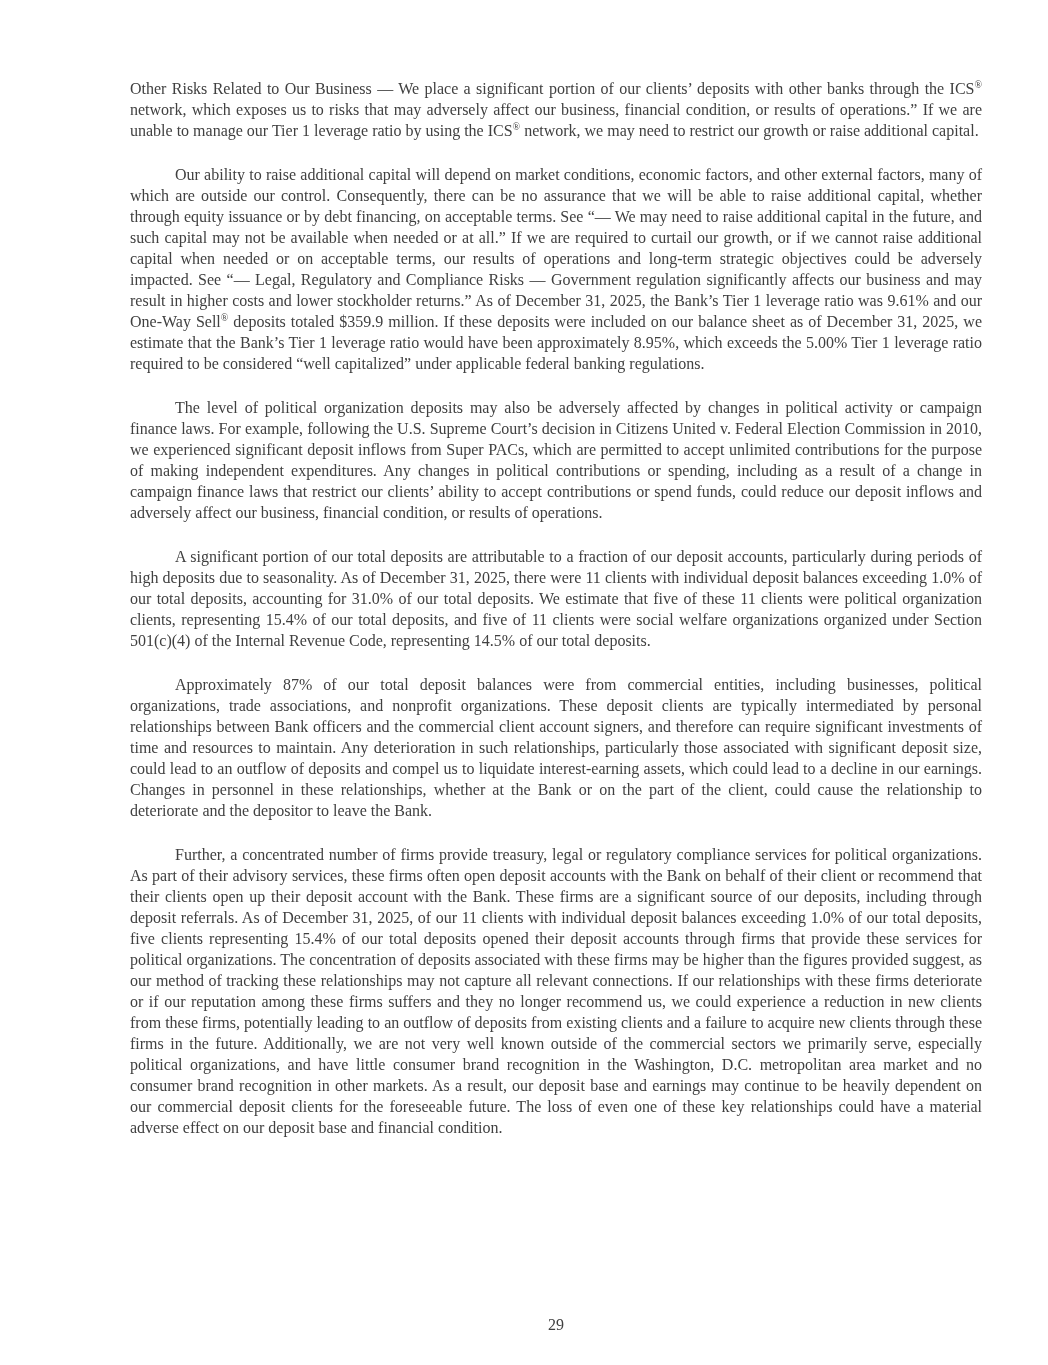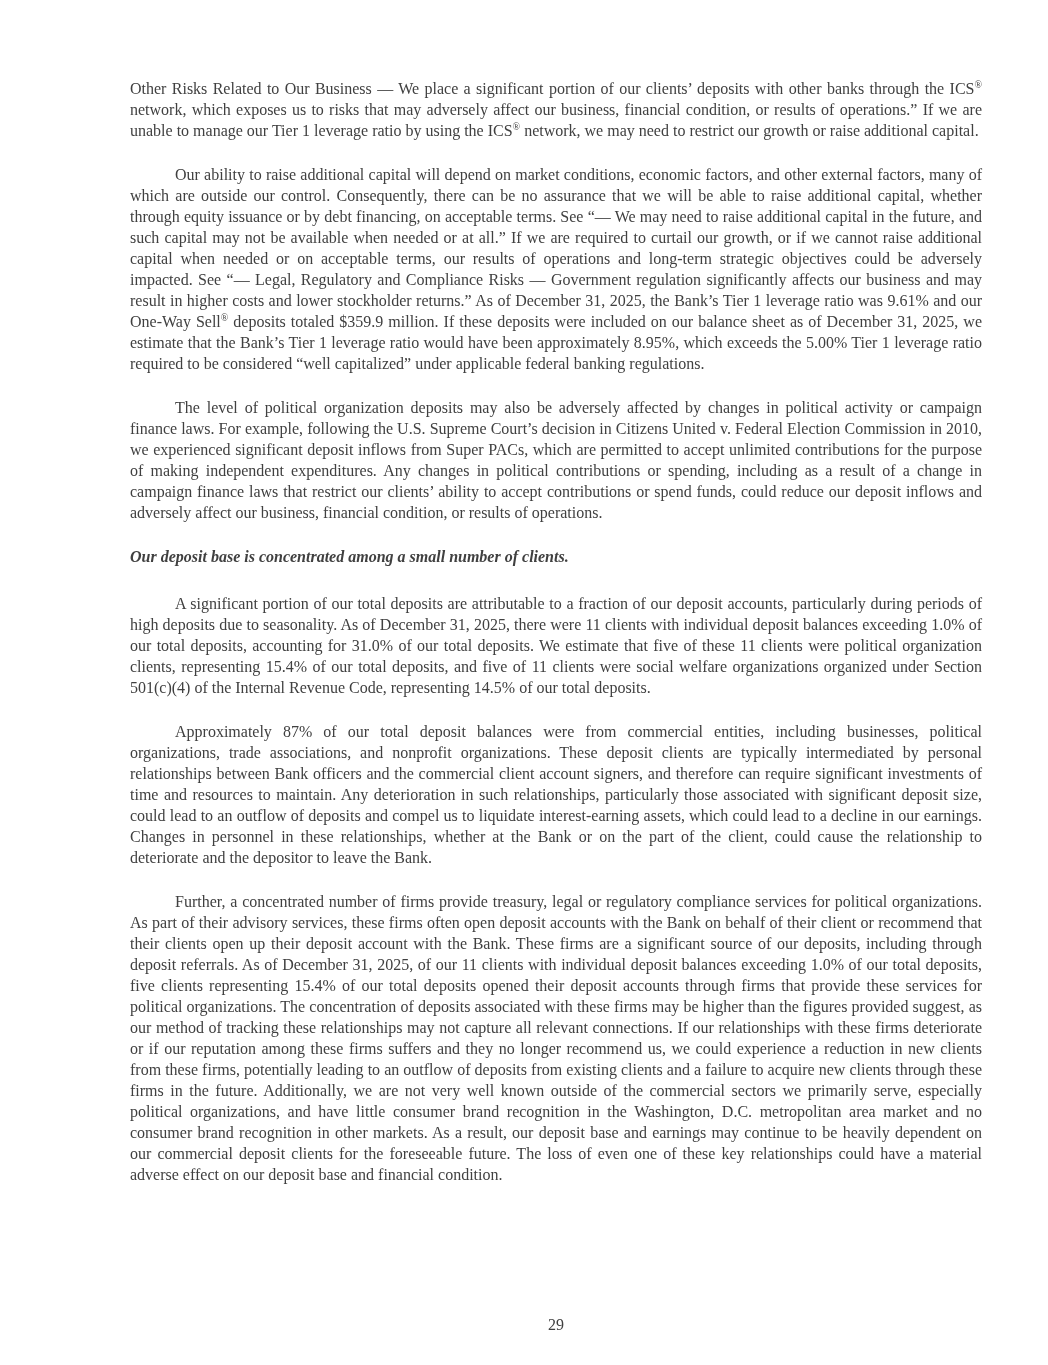--- a/index.html
+++ b/index.html
@@ -60,21 +60,20 @@
 
 <div class="page">
   <div class="content">
 
     <p class="para"><span>Other Risks Related to Our Business — We place a significant portion of our clients’ deposits with other banks through the ICS</span><sup class="reg">®</sup><span> network, which exposes us to risks that may adversely affect our business, financial condition, or results of operations.” If we are unable to manage our Tier 1 leverage ratio by using the ICS</span><sup class="reg">®</sup><span> network, we may need to restrict our growth or raise additional capital.</span></p>
 
     <p class="para indent"><span>Our ability to raise additional capital will depend on market conditions, economic factors, and other external factors, many of which are outside our control. Consequently, there can be no assurance that we will be able to raise additional capital, whether through equity issuance or by debt financing, on acceptable terms. See “— We may need to raise additional capital in the future, and such capital may not be available when needed or at all.” If we are required to curtail our growth, or if we cannot raise additional capital when needed or on acceptable terms, our results of operations and long-term strategic objectives could be adversely impacted. See “— Legal, Regulatory and Compliance Risks — Government regulation significantly affects our business and may result in higher costs and lower stockholder returns.” As of December 31, 2025, the Bank’s Tier 1 leverage ratio was 9.61% and our One-Way Sell</span><sup class="reg">®</sup><span> deposits totaled $359.9 million. If these deposits were included on our balance sheet as of December 31, 2025, we estimate that the Bank’s Tier 1 leverage ratio would have been approximately 8.95%, which exceeds the 5.00% Tier 1 leverage ratio required to be considered “well capitalized” under applicable federal banking regulations.</span></p>
 
     <p class="para indent"><span>The level of political organization deposits may also be adversely affected by changes in political activity or campaign finance laws. For example, following the U.S. Supreme Court’s decision in </span><span class="italic">Citizens United v. Federal Election Commission</span><span> in 2010, we experienced significant deposit inflows from Super PACs, which are permitted to accept unlimited contributions for the purpose of making independent expenditures. Any changes in political contributions or spending, including as a result of a change in campaign finance laws that restrict our clients’ ability to accept contributions or spend funds, could reduce our deposit inflows and adversely affect our business, financial condition, or results of operations.</span></p>
 
-    <h3 class="subheading">Our deposit base is concentrated among a small number of clients.</h3>
 
     <p class="para indent">A significant portion of our total deposits are attributable to a fraction of our deposit accounts, particularly during periods of high deposits due to seasonality. As of December 31, 2025, there were 11 clients with individual deposit balances exceeding 1.0% of our total deposits, accounting for 31.0% of our total deposits. We estimate that five of these 11 clients were political organization clients, representing 15.4% of our total deposits, and five of 11 clients were social welfare organizations organized under Section 501(c)(4) of the Internal Revenue Code, representing 14.5% of our total deposits.</p>
 
     <p class="para indent">Approximately 87% of our total deposit balances were from commercial entities, including businesses, political organizations, trade associations, and nonprofit organizations. These deposit clients are typically intermediated by personal relationships between Bank officers and the commercial client account signers, and therefore can require significant investments of time and resources to maintain. Any deterioration in such relationships, particularly those associated with significant deposit size, could lead to an outflow of deposits and compel us to liquidate interest-earning assets, which could lead to a decline in our earnings. Changes in personnel in these relationships, whether at the Bank or on the part of the client, could cause the relationship to deteriorate and the depositor to leave the Bank.</p>
 
     <p class="para indent">Further, a concentrated number of firms provide treasury, legal or regulatory compliance services for political organizations. As part of their advisory services, these firms often open deposit accounts with the Bank on behalf of their client or recommend that their clients open up their deposit account with the Bank. These firms are a significant source of our deposits, including through deposit referrals. As of December 31, 2025, of our 11 clients with individual deposit balances exceeding 1.0% of our total deposits, five clients representing 15.4% of our total deposits opened their deposit accounts through firms that provide these services for political organizations. The concentration of deposits associated with these firms may be higher than the figures provided suggest, as our method of tracking these relationships may not capture all relevant connections. If our relationships with these firms deteriorate or if our reputation among these firms suffers and they no longer recommend us, we could experience a reduction in new clients from these firms, potentially leading to an outflow of deposits from existing clients and a failure to acquire new clients through these firms in the future. Additionally, we are not very well known outside of the commercial sectors we primarily serve, especially political organizations, and have little consumer brand recognition in the Washington, D.C. metropolitan area market and no consumer brand recognition in other markets. As a result, our deposit base and earnings may continue to be heavily dependent on our commercial deposit clients for the foreseeable future. The loss of even one of these key relationships could have a material adverse effect on our deposit base and financial condition.</p>
 
   </div>
 
   <div class="page-number">29</div>

